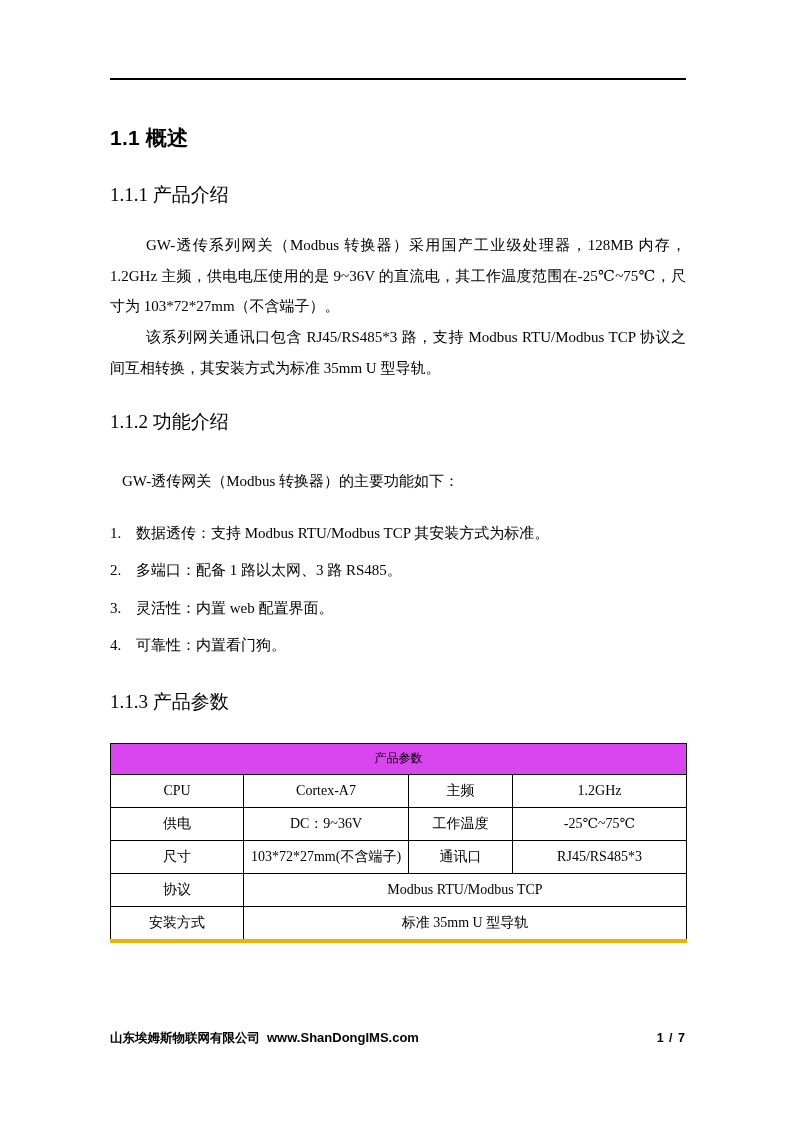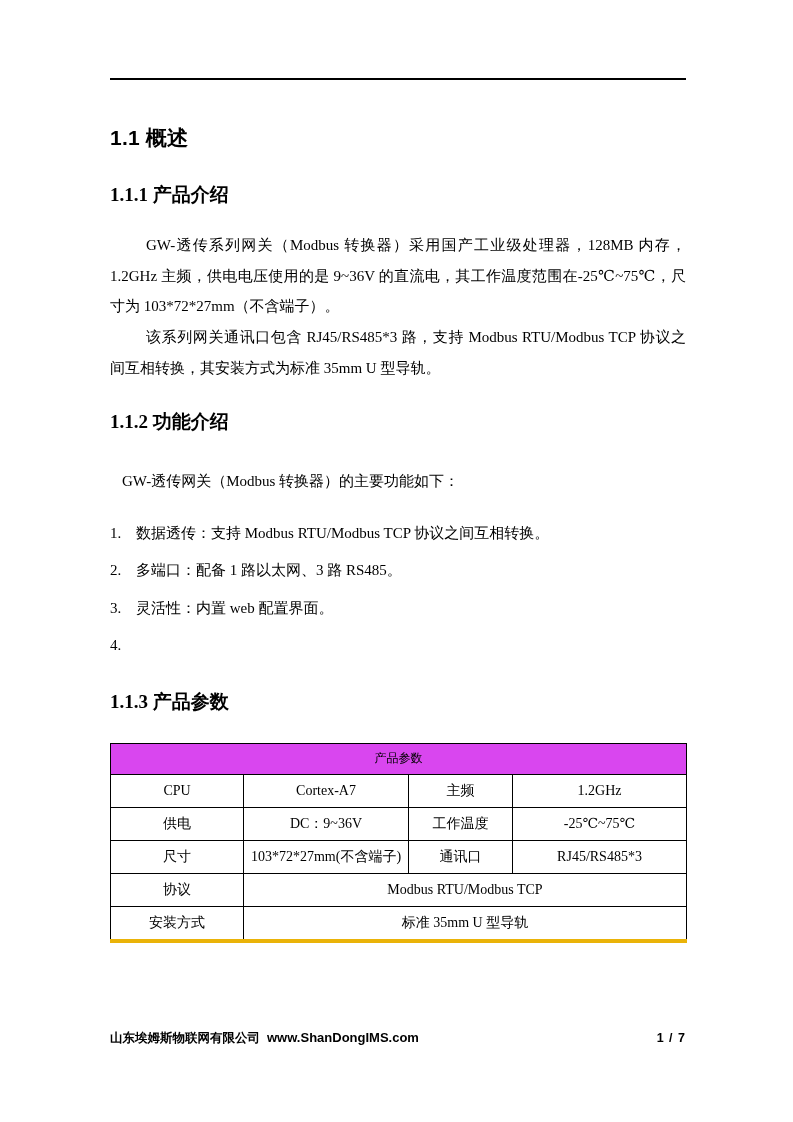--- a/index.html
+++ b/index.html
@@ -48,21 +48,21 @@
     font-size: 21px;
     font-weight: bold;
     margin: 0 0 0 0;
     padding: 18px 0 6px 0;
     letter-spacing: 0.2px;
     line-height: 1.3;
   }
   h2.h-sub {
     font-family: "Liberation Serif", "DejaVu Serif", serif;
     font-size: 19px;
-    font-weight: bold;
+    font-weight: normal;
     margin: 0;
     padding: 26px 0 6px 0;
     line-height: 1.3;
   }
 
   
   p.body-para {
     font-size: 15px;
     line-height: 2.05;
     margin: 0;
@@ -185,32 +185,33 @@
 
     <p class="body-para">该系列网关通讯口包含 RJ45/RS485*3 路，支持 Modbus RTU/Modbus TCP 协议之间互相转换，其安装方式为标准 35mm U 型导轨。</p>
 
     <h2 class="h-sub">1.1.2 功能介绍</h2>
 
     <p class="plain-line">GW-透传网关（Modbus 转换器）的主要功能如下：</p>
 
     <ol class="feature-list">
       <li>
         <span class="num">1.</span>
-        <span class="txt">数据透传：支持 Modbus RTU/Modbus TCP 协议之间互相转换。</span>
+        <span class="txt">数据透传：支持 Modbus RTU/Modbus TCP 其安装方式为标准。</span>
       </li>
       <li>
         <span class="num">2.</span>
         <span class="txt">多端口：配备 1 路以太网、3 路 RS485。</span>
       </li>
       <li>
         <span class="num">3.</span>
         <span class="txt">灵活性：内置 web 配置界面。</span>
       </li>
       <li>
         <span class="num">4.</span>
+        <span class="txt">可靠性：内置看门狗。</span>
       </li>
     </ol>
 
     <h2 class="h-sub">1.1.3 产品参数</h2>
 
     <div class="table-wrap">
       <table class="spec">
         <colgroup>
           <col class="c1">
             <col class="c2">

